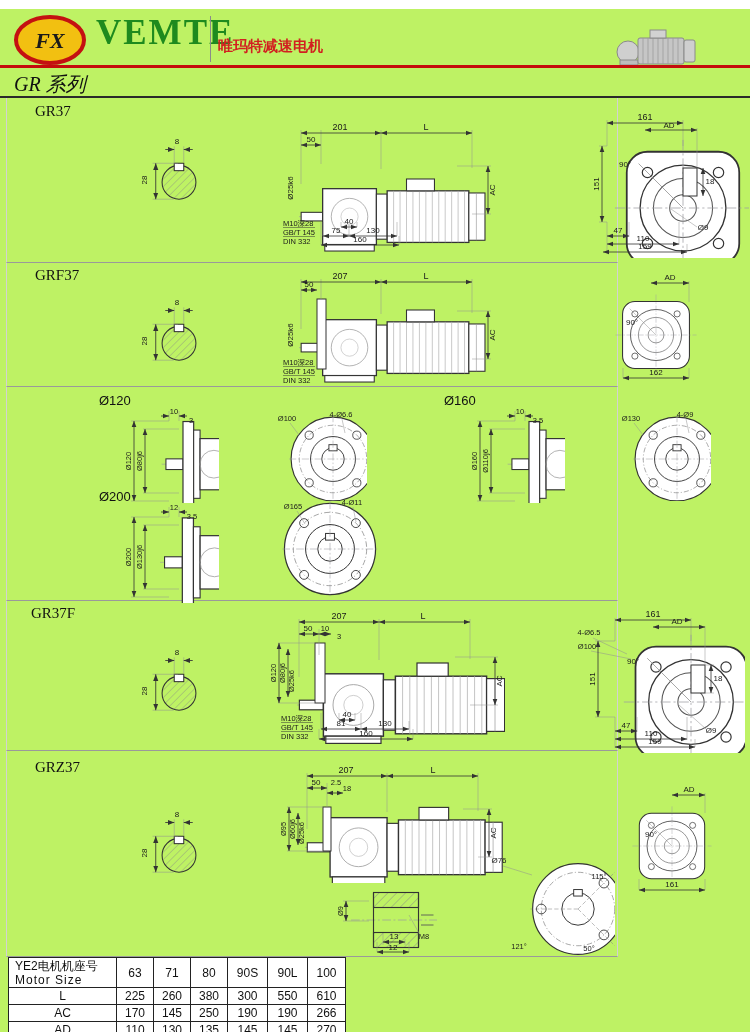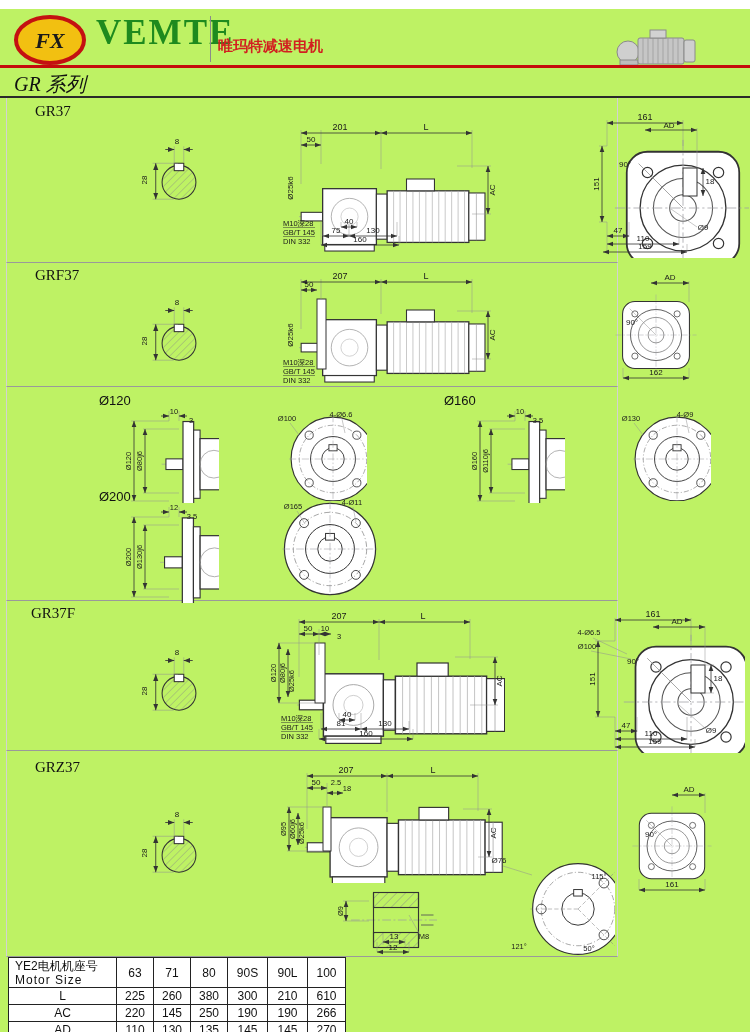--- a/index.html
+++ b/index.html
@@ -570,26 +570,26 @@
     <td>90S</td>
     <td>90L</td>
     <td>100</td>
   </tr>
   <tr>
     <td>L</td>
     <td>225</td>
     <td>260</td>
     <td>380</td>
     <td>300</td>
-    <td>210</td>
+    <td>550</td>
     <td>610</td>
   </tr>
   <tr>
     <td>AC</td>
-    <td>220</td>
+    <td>170</td>
     <td>145</td>
     <td>250</td>
     <td>190</td>
     <td>190</td>
     <td>266</td>
   </tr>
   <tr>
     <td>AD</td>
     <td>110</td>
     <td>130</td>

